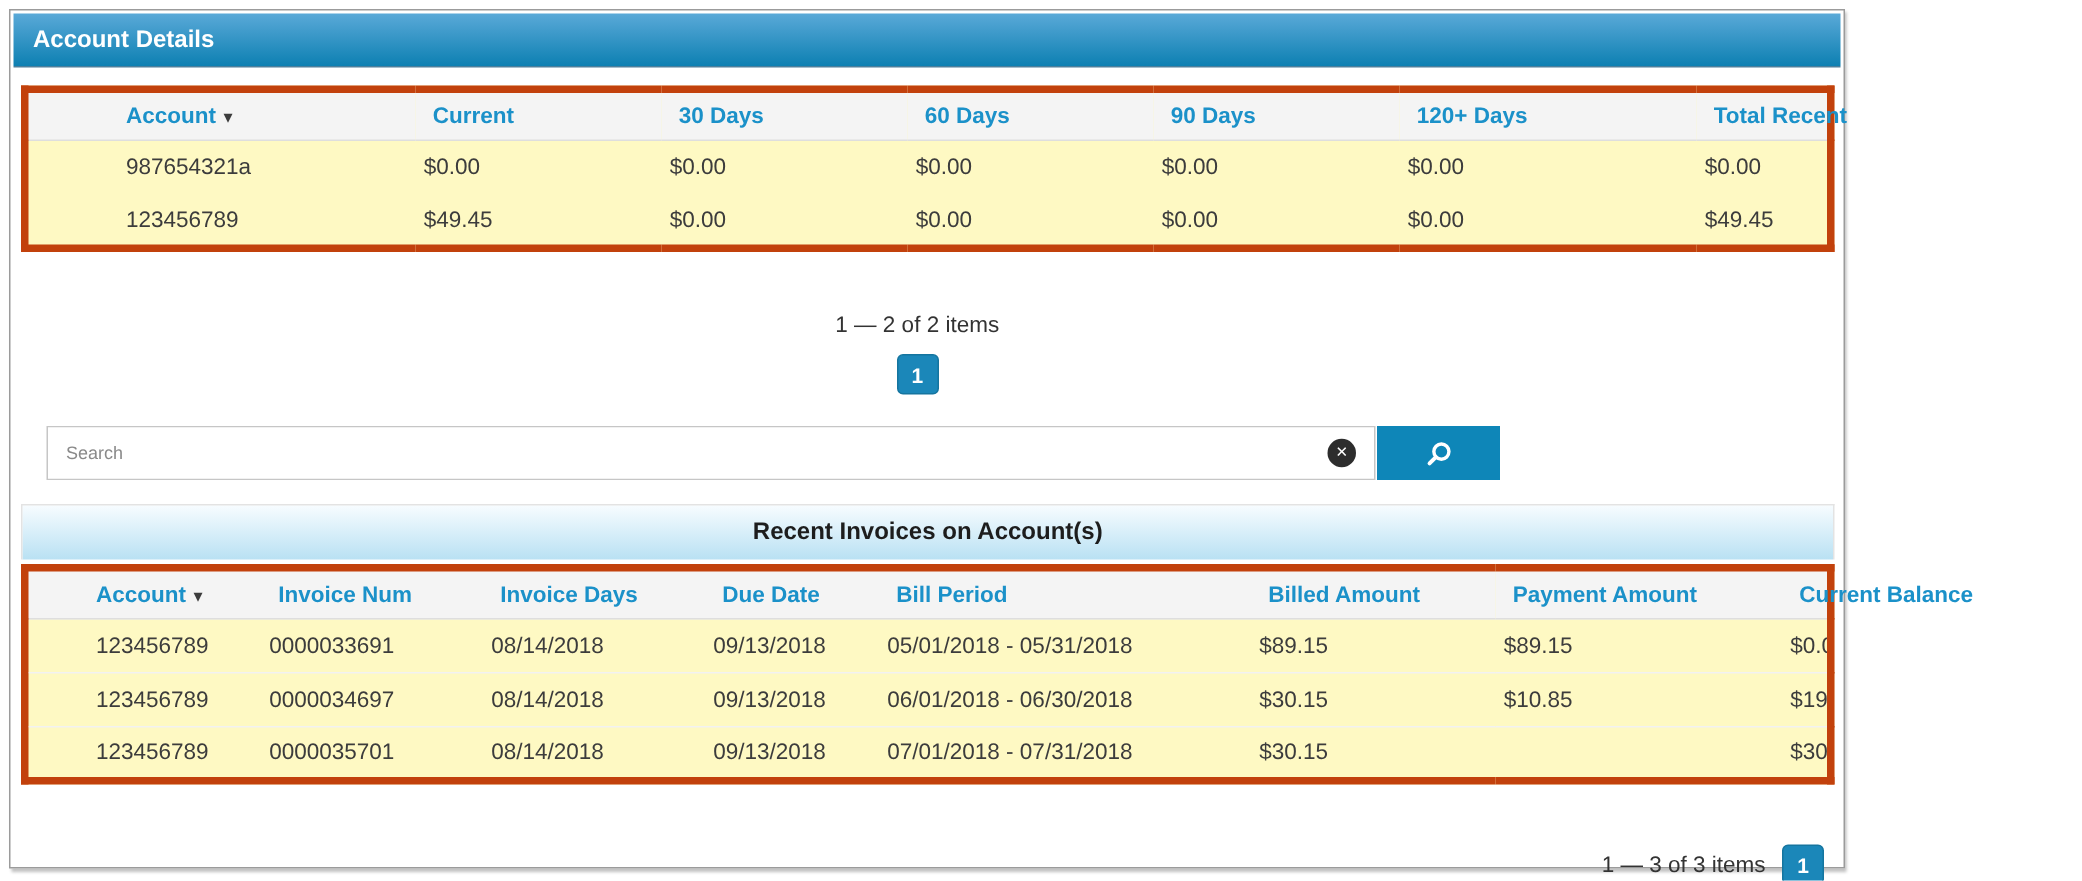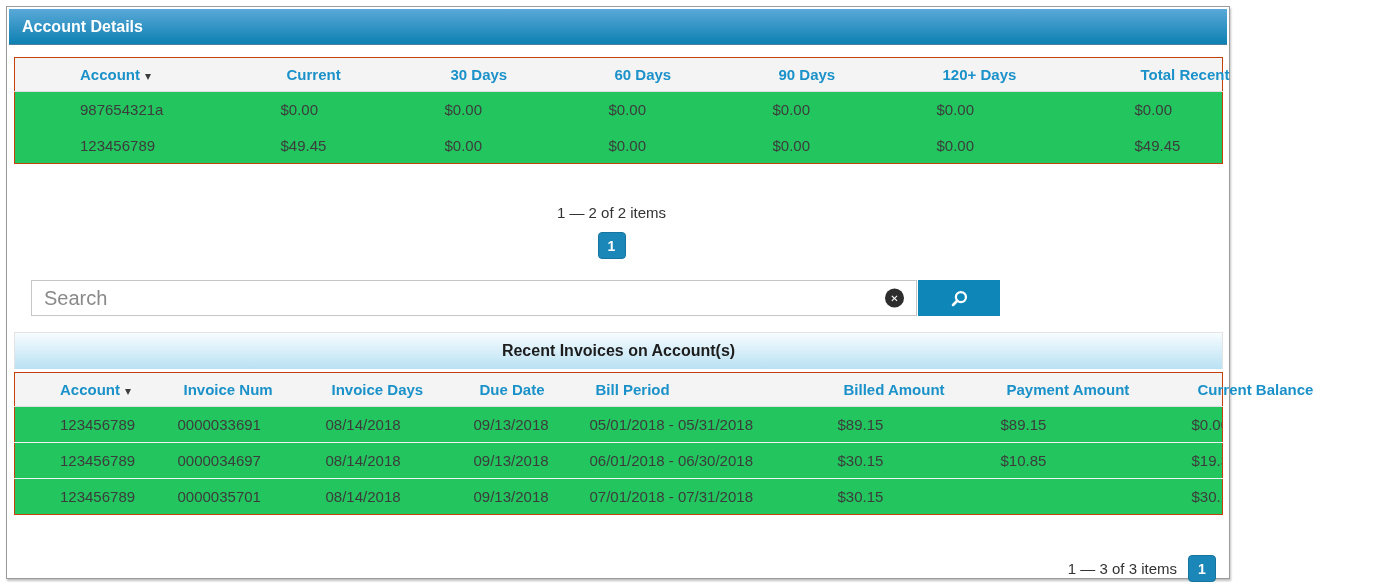--- a/index.html
+++ b/index.html
@@ -25,22 +25,22 @@
     display: flex; align-items: center;
     padding: 0 13px;
     color: #fff; font-weight: bold; font-size: 16px;
   }
   
   .grid-wrap { margin: 0 6px 0 7px; }
   table.tbl {
     width: 100%;
     border-collapse: collapse;
     table-layout: fixed;
-    border: 1px solid #c2410c;
-    background: #22c55e;
+    border: 5px solid #c2410c;
+    background: #fef9c3;
   }
   table.tbl thead th {
     background: #f4f4f4;
     border-bottom: 1px solid #dedede;
     color: #1b91c9;
     font-size: 15px; font-weight: bold;
     text-align: left;
     height: 34px;
     padding: 0 12px;
     cursor: pointer;
@@ -84,21 +84,21 @@
   .search-box {
     position: relative;
     width: 886px; height: 36px;
     border: 1px solid #c6c6c6;
     background: #fff;
   }
   .search-input {
     width: 100%; height: 100%;
     border: none; outline: none;
     padding: 0 42px 0 12px;
-    font-size: 20px; color: #444;
+    font-size: 12px; color: #444;
     font-family: "Liberation Sans", "DejaVu Sans", sans-serif;
   }
   .search-input::placeholder { color: #8a8a8a; opacity: 1; }
   .clear-btn {
     position: absolute; right: 12px; top: 50%;
     transform: translateY(-50%);
     width: 19px; height: 19px;
     background: #2d2d2d; border-radius: 50%;
     color: #fff; font-size: 10px; font-weight: bold;
     display: flex; align-items: center; justify-content: center;

